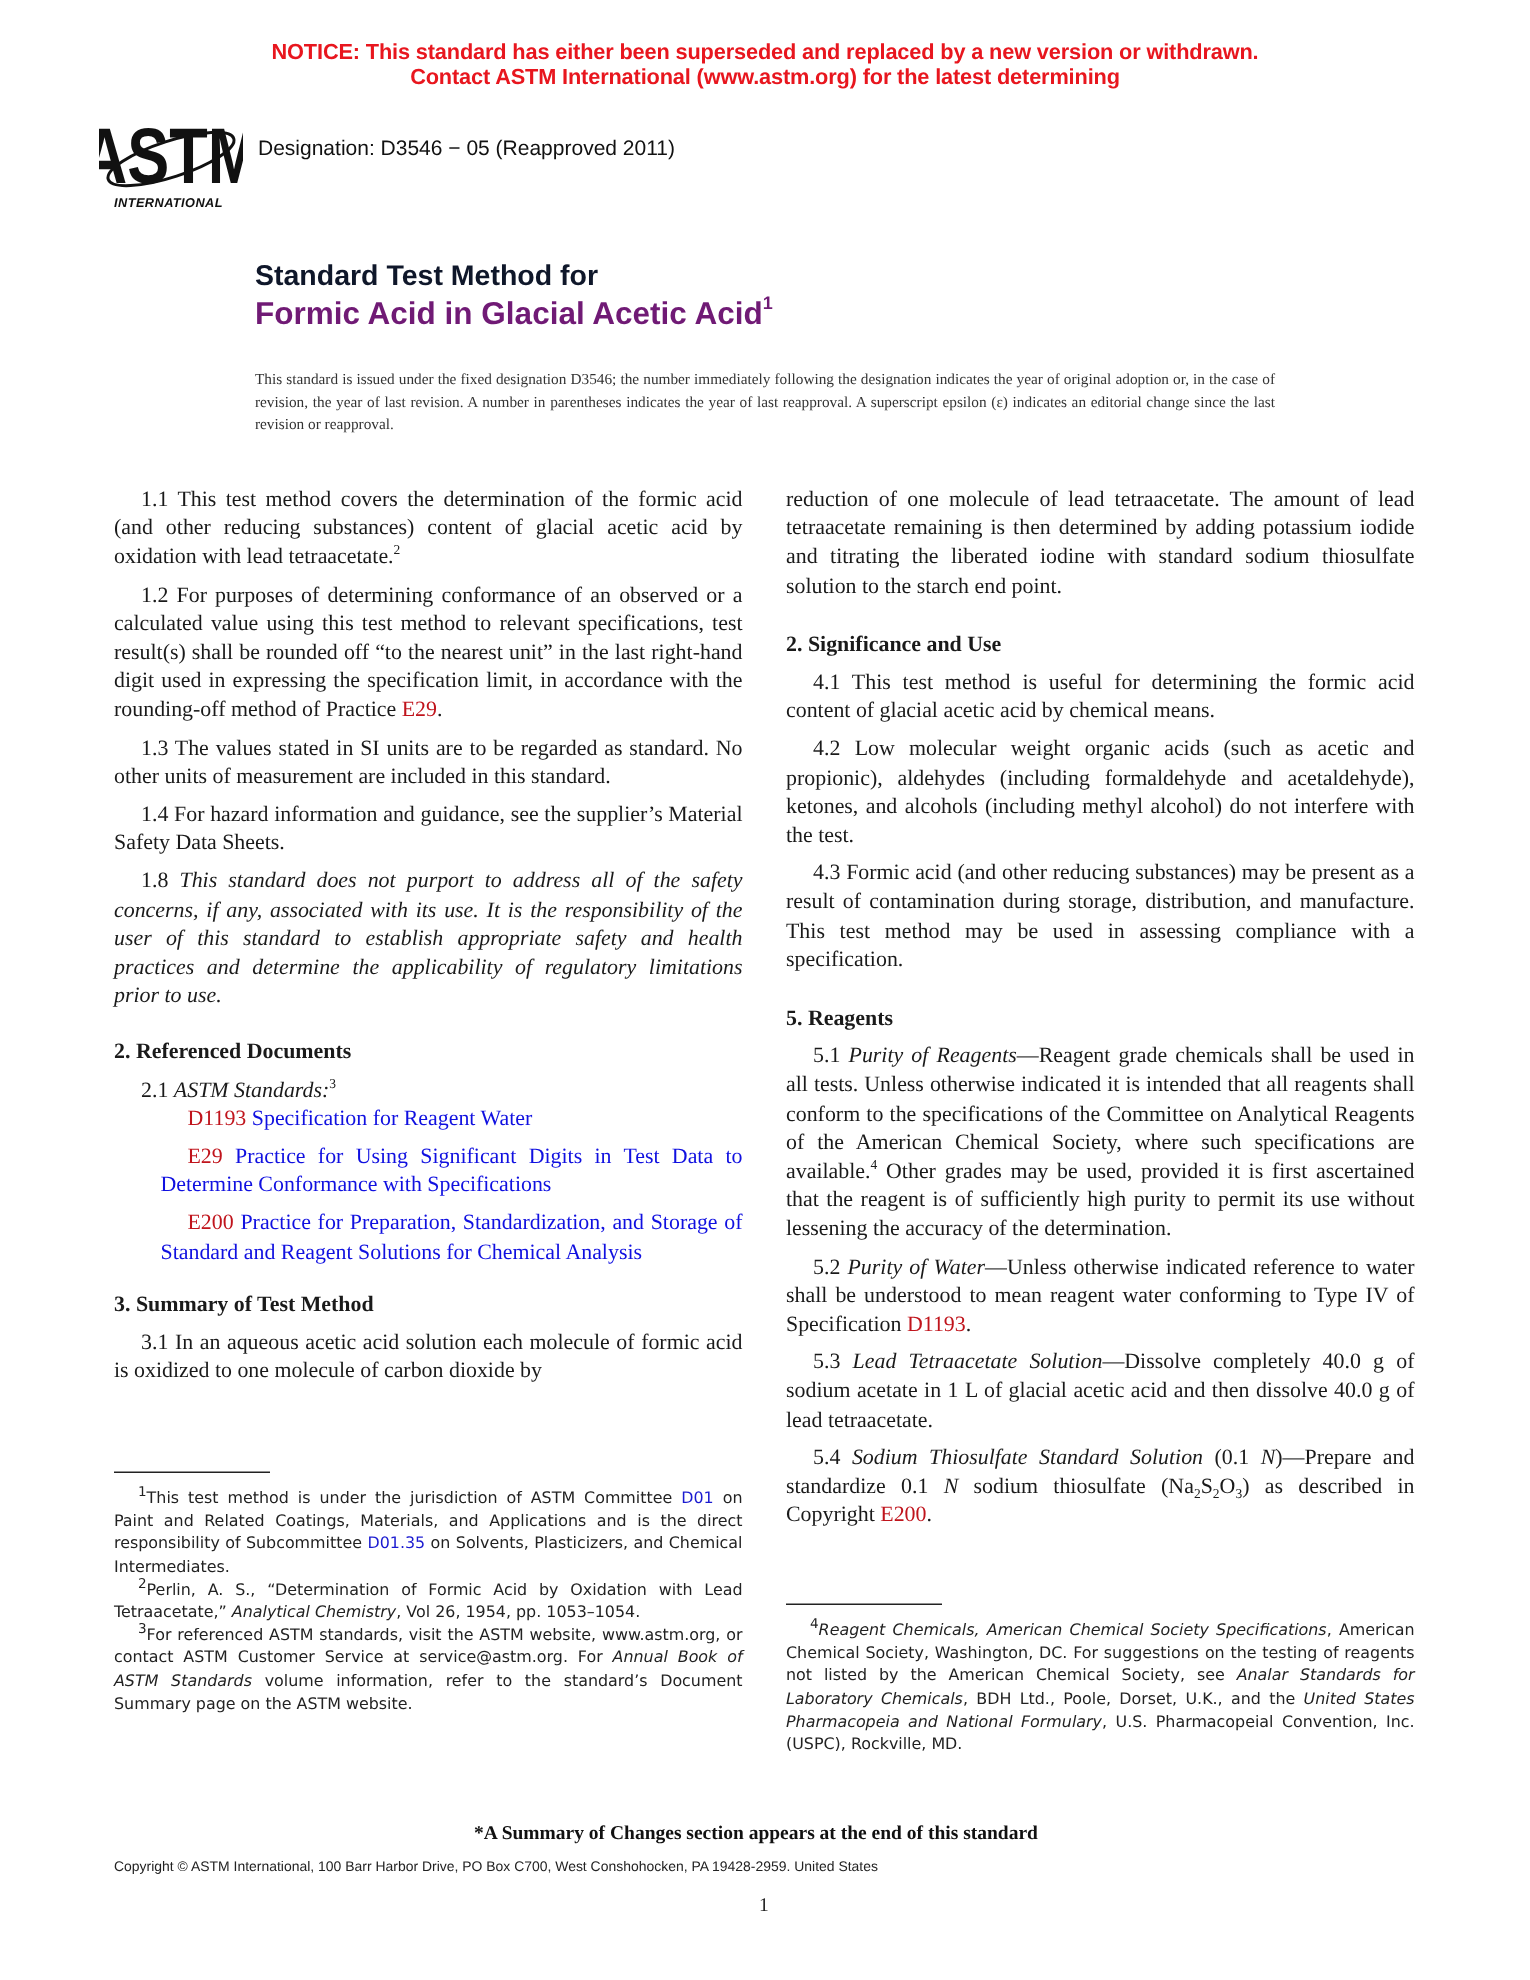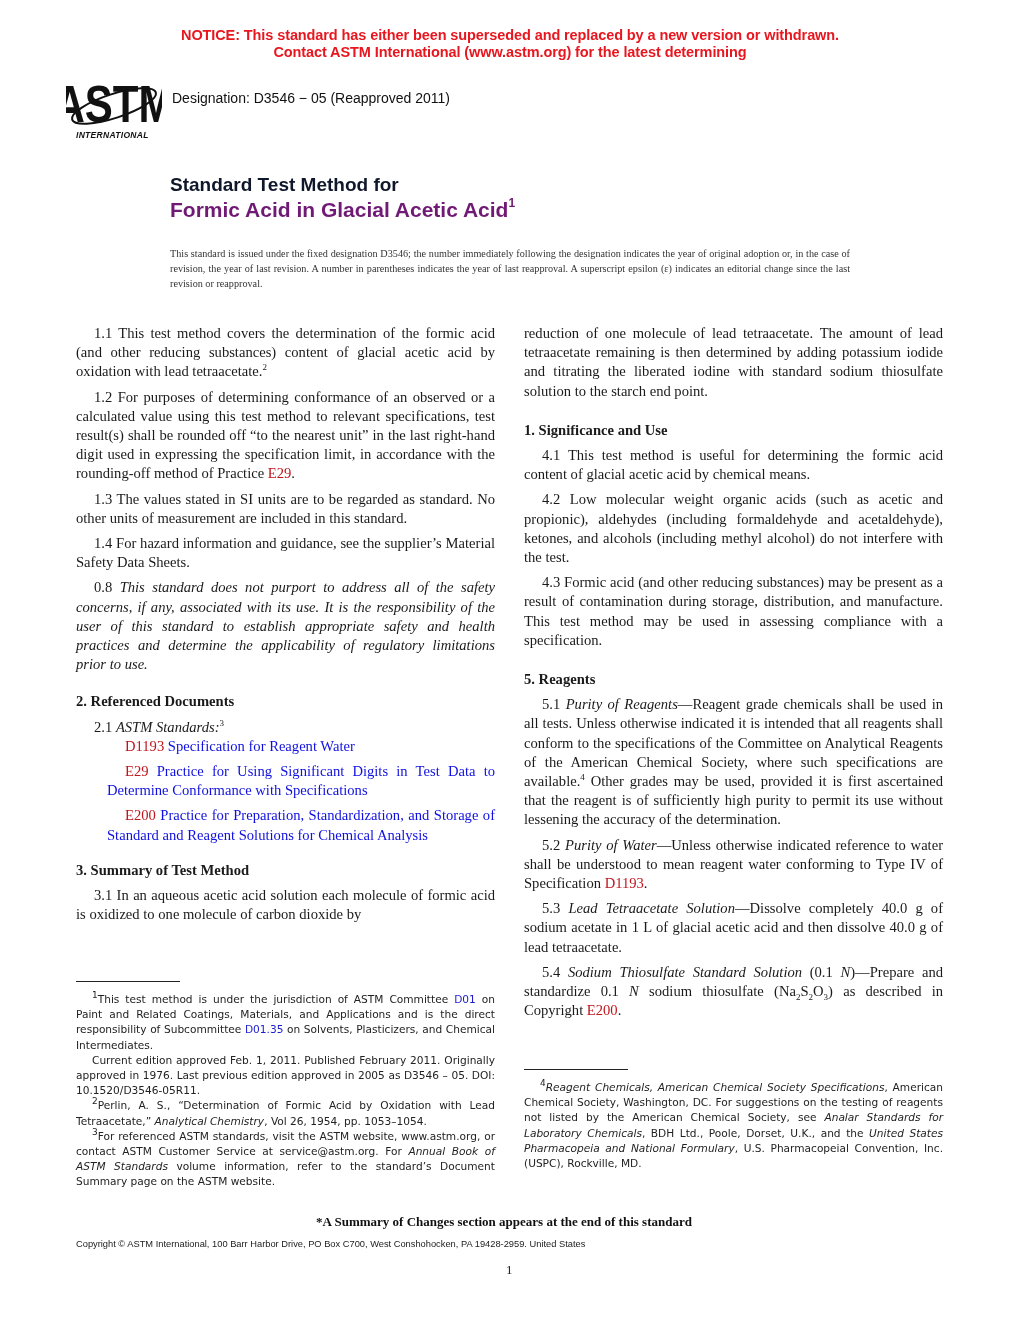--- a/index.html
+++ b/index.html
@@ -86,44 +86,43 @@
 <div class="title1">Standard Test Method for</div>
 <div class="title2"><span>Formic Acid in Glacial Acetic Acid</span><sup>1</sup></div>
 
 <div class="issued">This standard is issued under the fixed designation D3546; the number immediately following the designation indicates the year of original adoption or, in the case of revision, the year of last revision. A number in parentheses indicates the year of last reapproval. A superscript epsilon (ε) indicates an editorial change since the last revision or reapproval.</div>
 
 <div class="col left">
   <p><span>1.1  This test method covers the determination of the formic acid (and other reducing substances) content of glacial acetic acid by oxidation with lead tetraacetate.</span><sup>2</sup></p>
   <p><span>1.2 For purposes of determining conformance of an observed or a calculated value using this test method to relevant specifications, test result(s) shall be rounded off “to the nearest unit” in the last right-hand digit used in expressing the specification limit, in accordance with the rounding-off method of Practice </span><span class="red">E29</span>.</p>
   <p>1.3 The values stated in SI units are to be regarded as standard. No other units of measurement are included in this standard.</p>
   <p>1.4  For hazard information and guidance, see the supplier’s Material Safety Data Sheets.</p>
-  <p><span>0.8 </span><span class="ital">This standard does not purport to address all of the safety concerns, if any, associated with its use. It is the responsibility of the user of this standard to establish appropriate safety and health practices and determine the applicability of regulatory limitations prior to use.</span></p>
+  <p><span>1.8 </span><span class="ital">This standard does not purport to address all of the safety concerns, if any, associated with its use. It is the responsibility of the user of this standard to establish appropriate safety and health practices and determine the applicability of regulatory limitations prior to use.</span></p>
   <div class="gap"></div>
   <h2>2.  Referenced Documents</h2>
   <p style="margin-bottom:0"><span>2.1 </span><span class="ital">ASTM Standards:</span><sup>3</sup></p>
   <p class="ref"><span class="red">D1193</span> <span class="blue">Specification for Reagent Water</span></p>
   <p class="ref"><span class="red">E29</span> <span class="blue">Practice for Using Significant Digits in Test Data to Determine Conformance with Specifications</span></p>
   <p class="ref"><span class="red">E200</span> <span class="blue">Practice for Preparation, Standardization, and Storage of Standard and Reagent Solutions for Chemical Analysis</span></p>
   <div class="gap" style="height:10px"></div>
   <h2>3.  Summary of Test Method</h2>
   <p>3.1 In an aqueous acetic acid solution each molecule of formic acid is oxidized to one molecule of carbon dioxide by</p>
 </div>
 
 <div class="fn-rule" style="left:76px; top:981px;"></div>
 <div class="fn" style="left:76px; top:992px;">
   <p><sup>1</sup><span>This test method is under the jurisdiction of ASTM Committee </span><span class="blue">D01</span><span> on Paint and Related Coatings, Materials, and Applications and is the direct responsibility of Subcommittee </span><span class="blue">D01.35</span><span> on Solvents, Plasticizers, and Chemical Intermediates.</span></p>
-  <p>Current edition approved Feb. 1, 2011. Published February 2011. Originally approved in 1976. Last previous edition approved in 2005 as D3546 – 05. DOI: 10.1520/D3546-05R11.</p>
   <p><sup>2</sup><span>Perlin, A. S., “Determination of Formic Acid by Oxidation with Lead Tetraacetate,” </span><span class="ital">Analytical Chemistry</span><span>, Vol 26, 1954, pp. 1053–1054.</span></p>
   <p><sup>3</sup><span>For referenced ASTM standards, visit the ASTM website, www.astm.org, or contact ASTM Customer Service at service@astm.org. For </span><span class="ital">Annual Book of ASTM Standards</span><span> volume information, refer to the standard’s Document Summary page on the ASTM website.</span></p>
 </div>
 
 <div class="col right">
   <p class="noindent">reduction of one molecule of lead tetraacetate. The amount of lead tetraacetate remaining is then determined by adding potassium iodide and titrating the liberated iodine with standard sodium thiosulfate solution to the starch end point.</p>
   <div class="gap" style="height:14px"></div>
-  <h2>1.  Significance and Use</h2>
+  <h2>2.  Significance and Use</h2>
   <p>4.1  This test method is useful for determining the formic acid content of glacial acetic acid by chemical means.</p>
   <p>4.2  Low molecular weight organic acids (such as acetic and propionic), aldehydes (including formaldehyde and acetaldehyde), ketones, and alcohols (including methyl alcohol) do not interfere with the test.</p>
   <p>4.3 Formic acid (and other reducing substances) may be present as a result of contamination during storage, distribution, and manufacture. This test method may be used in assessing compliance with a specification.</p>
   <div class="gap" style="height:14px"></div>
   <h2>5.  Reagents</h2>
   <p><span>5.1  </span><span class="ital">Purity of Reagents</span><span>—Reagent grade chemicals shall be used in all tests. Unless otherwise indicated it is intended that all reagents shall conform to the specifications of the Committee on Analytical Reagents of the American Chemical Society, where such specifications are available.</span><sup>4</sup><span> Other grades may be used, provided it is first ascertained that the reagent is of sufficiently high purity to permit its use without lessening the accuracy of the determination.</span></p>
   <p><span>5.2  </span><span class="ital">Purity of Water</span><span>—Unless otherwise indicated reference to water shall be understood to mean reagent water conforming to Type IV of Specification </span><span class="red">D1193</span>.</p>
   <p><span>5.3  </span><span class="ital">Lead Tetraacetate Solution</span><span>—Dissolve completely 40.0 g of sodium acetate in 1 L of glacial acetic acid and then dissolve 40.0 g of lead tetraacetate.</span></p>
   <p><span>5.4  </span><span class="ital">Sodium Thiosulfate Standard Solution</span><span> (0.1 </span><span class="ital">N</span><span>)—Prepare and standardize 0.1 </span><span class="ital">N</span><span> sodium thiosulfate (Na</span><sub>2</sub><span>S</span><sub>2</sub><span>O</span><sub>3</sub><span>) as described in Copyright </span><span class="red">E200</span>.</p>
 </div>

